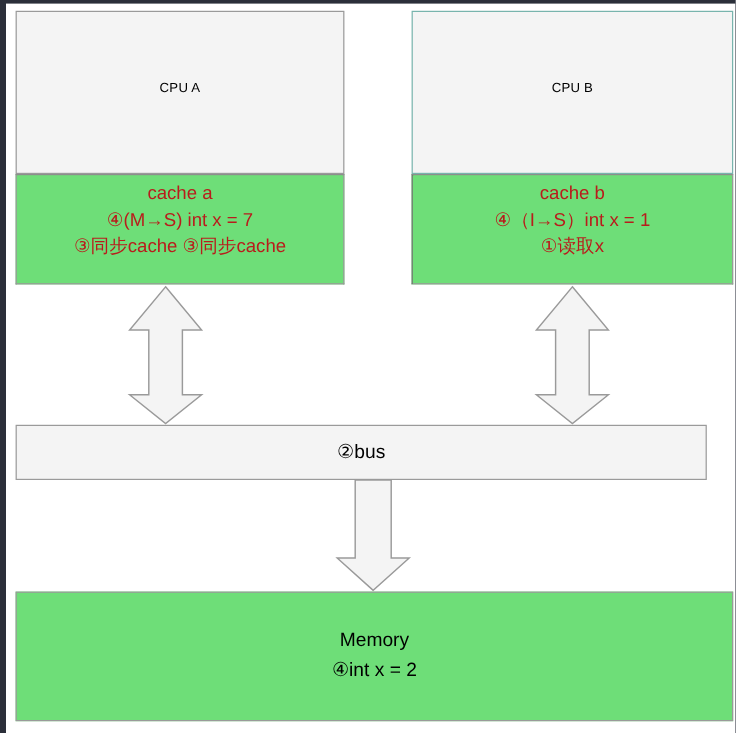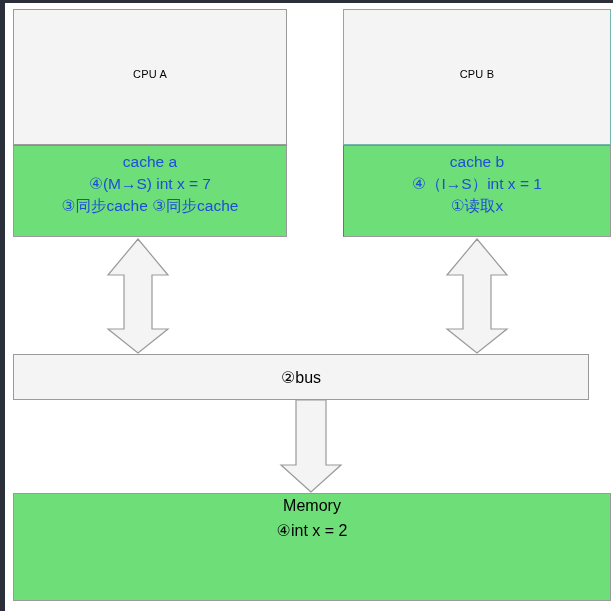--- a/index.html
+++ b/index.html
@@ -55,21 +55,21 @@
     justify-content: flex-start;
     padding-top: 5px;
     line-height: 1.42;
   }
   .cache-band.teal-side {
     border-left: 1px solid #737373;
     border-right: 1px solid #9a9a9a;
   }
   .cache-line {
     font-size: 15.5px;
-    color: #1d4ed8;
+    color: #b91c1c;
     white-space: nowrap;
     text-align: right;
   }
 
   
   .bus-box {
     background: #f4f4f4;
     border: 1px solid #9a9a9a;
     display: flex;
     align-items: center;
@@ -80,20 +80,21 @@
     color: #000;
   }
 
   
   .mem-box {
     background: #6ede78;
     border: 1px solid #9a9a9a;
     display: flex;
     flex-direction: column;
     align-items: center;
+    justify-content: center;
     line-height: 1.55;
   }
   .mem-line {
     font-size: 16px;
     color: #000;
   }
 
   
   #arrows {
     position: absolute;

